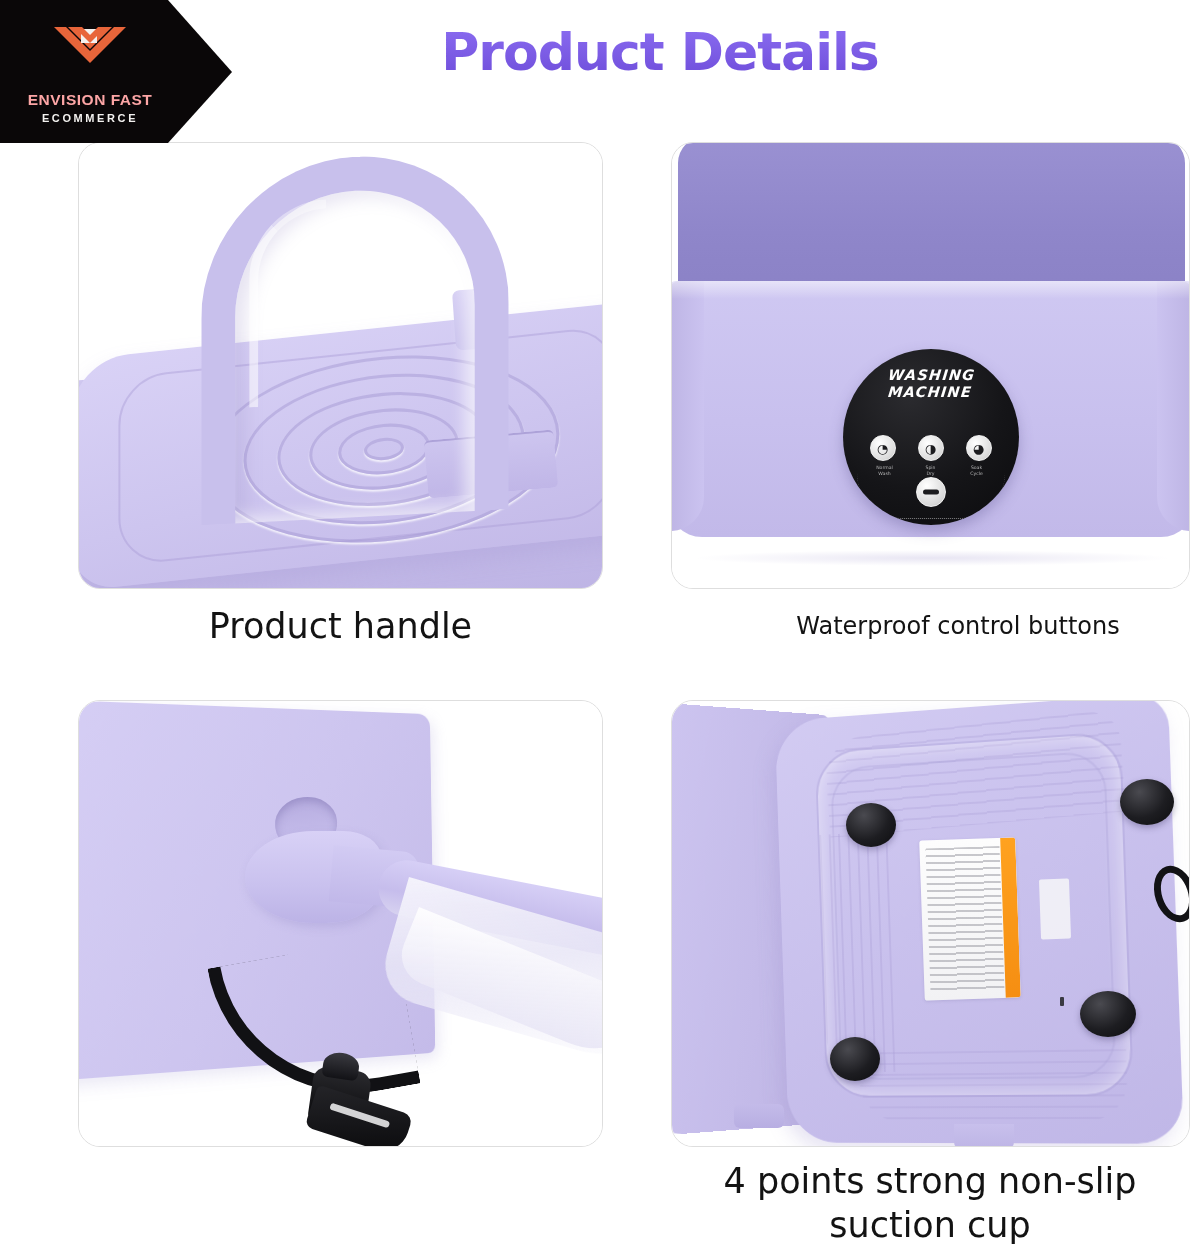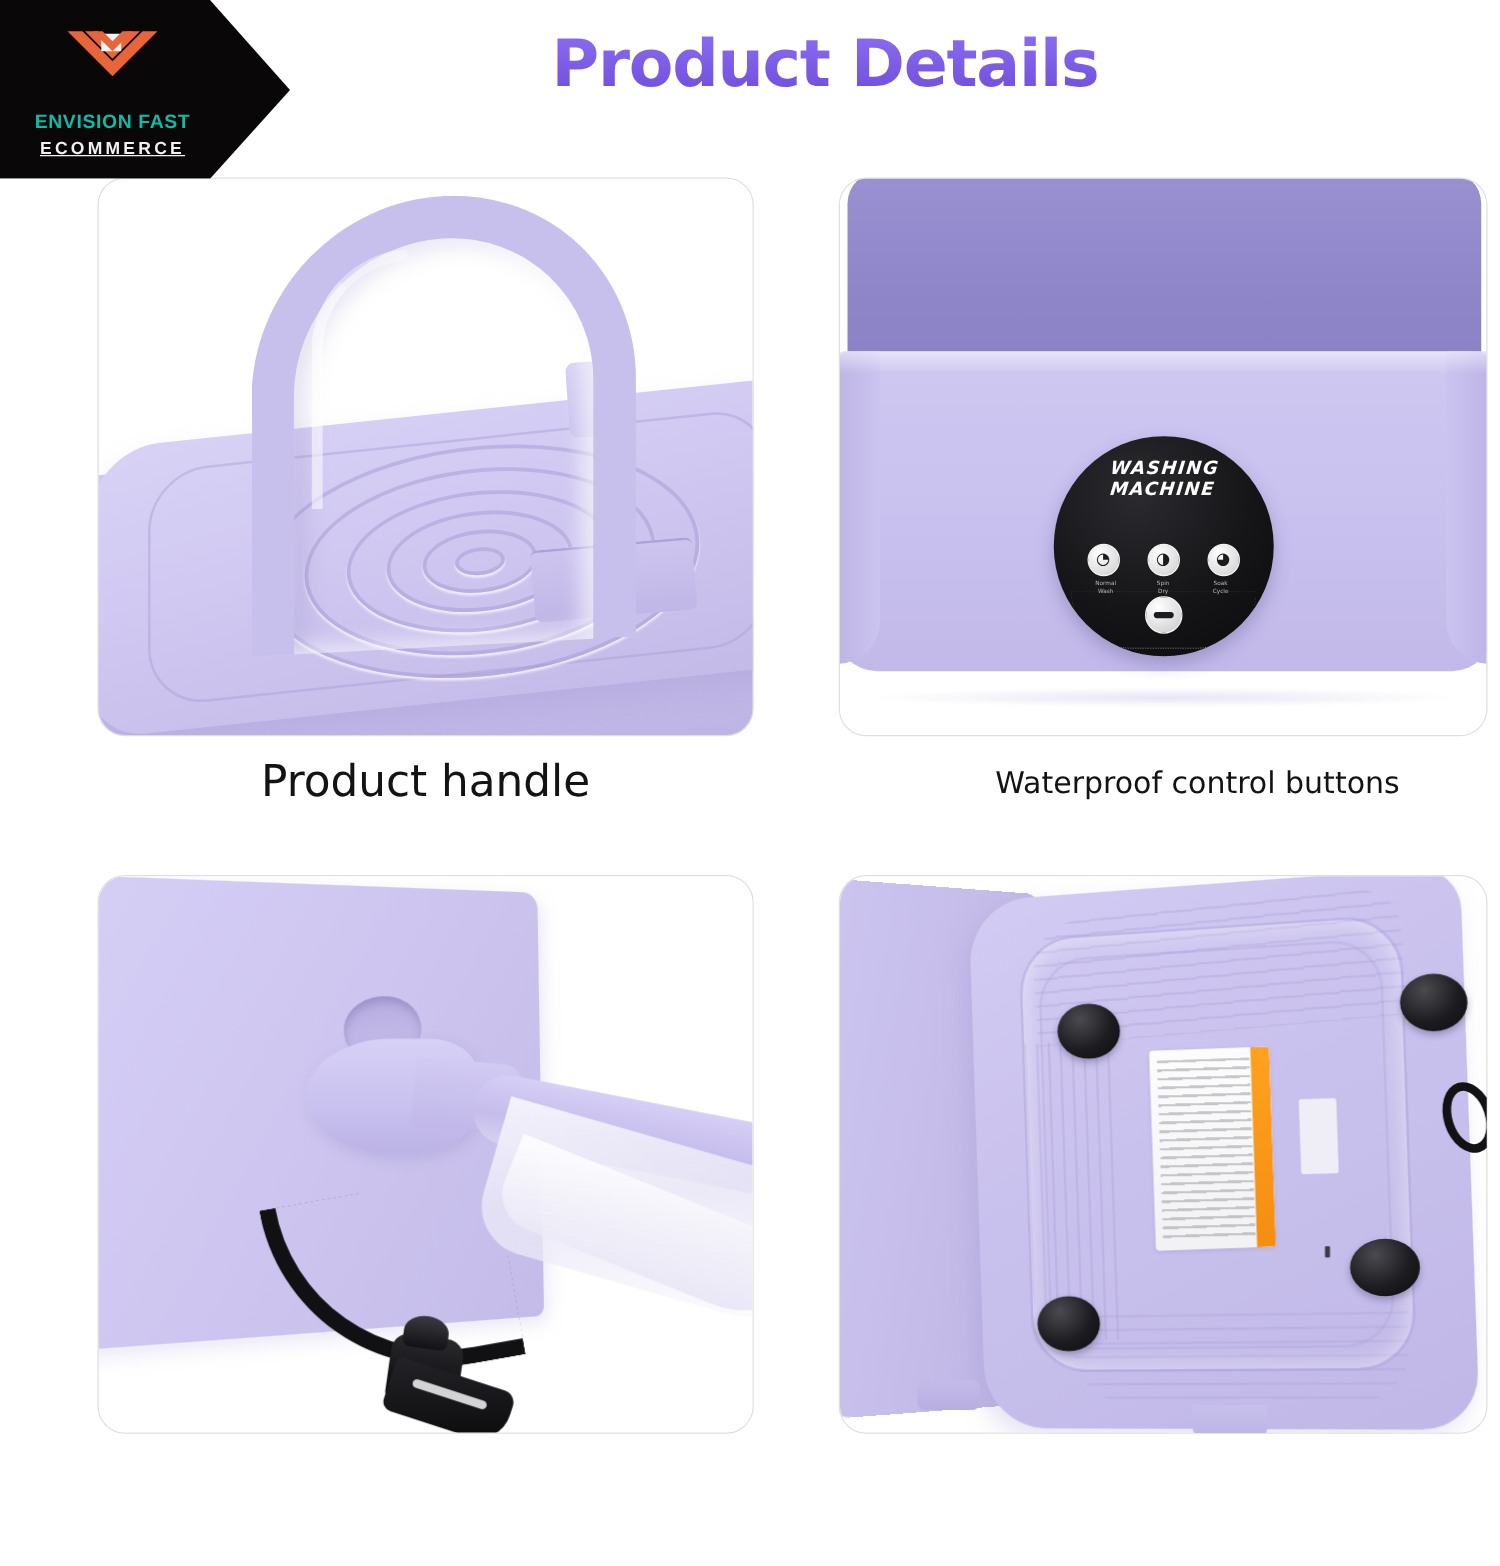--- a/index.html
+++ b/index.html
@@ -21,26 +21,26 @@
     z-index:6;
     overflow:hidden;
   }
   .brand-inner{
     position:absolute; left:0; top:0; width:180px; height:143px;
     display:flex; flex-direction:column; align-items:center; justify-content:center;
     padding-top:4px;
   }
   .brand-mark{ width:84px; height:62px; display:block; }
   .brand-name{
-    color:#14b8a6; font-size:15.5px; font-weight:700; letter-spacing:.5px;
+    color:#fca5a5; font-size:15.5px; font-weight:700; letter-spacing:.5px;
     font-family:"Liberation Sans", sans-serif; margin-top:6px; white-space:nowrap;
   }
   .brand-sub{
-    color:#f3f1ef; font-size:14px; font-weight:700; letter-spacing:2.6px;
-    font-family:"Liberation Sans", sans-serif; margin-top:3px; white-space:nowrap;text-decoration:underline;
+    color:#f3f1ef; font-size:11px; font-weight:700; letter-spacing:2.6px;
+    font-family:"Liberation Sans", sans-serif; margin-top:3px; white-space:nowrap;
   }
 
   .page-title{
     position:absolute; left:0; right:0; top:26px;
     text-align:center;
     font-family:"DejaVu Sans", sans-serif;
     font-weight:700; font-size:52px; line-height:1;
     color:#7f5fe6;
     background:linear-gradient(180deg,#8a6cf0 0%, #6f4edb 100%);
     -webkit-background-clip:text; background-clip:text;
@@ -547,15 +547,17 @@
               <div class="bar"></div>
           </div>
           <div class="label2"></div>
           <div class="dot"></div>
           <div class="strap"></div>
           <div class="foot"></div>
           <div class="foot2"></div>
         </div>
       </div>
     </div>
+    <div class="caption" id="cap-4">4 points strong non-slip
+suction cup</div>
 
   </div>
 </div>
 
 </body></html>

